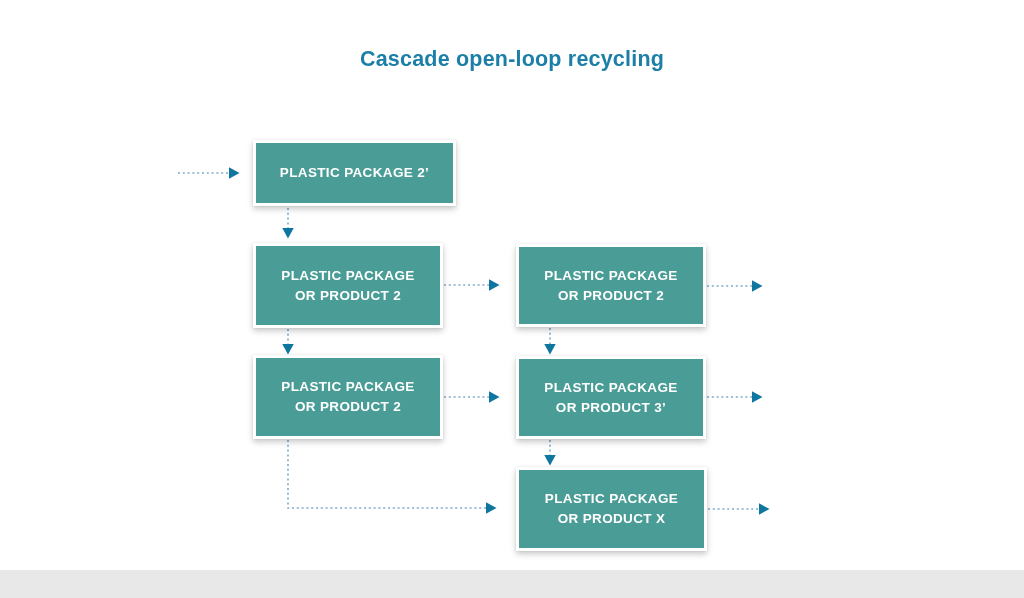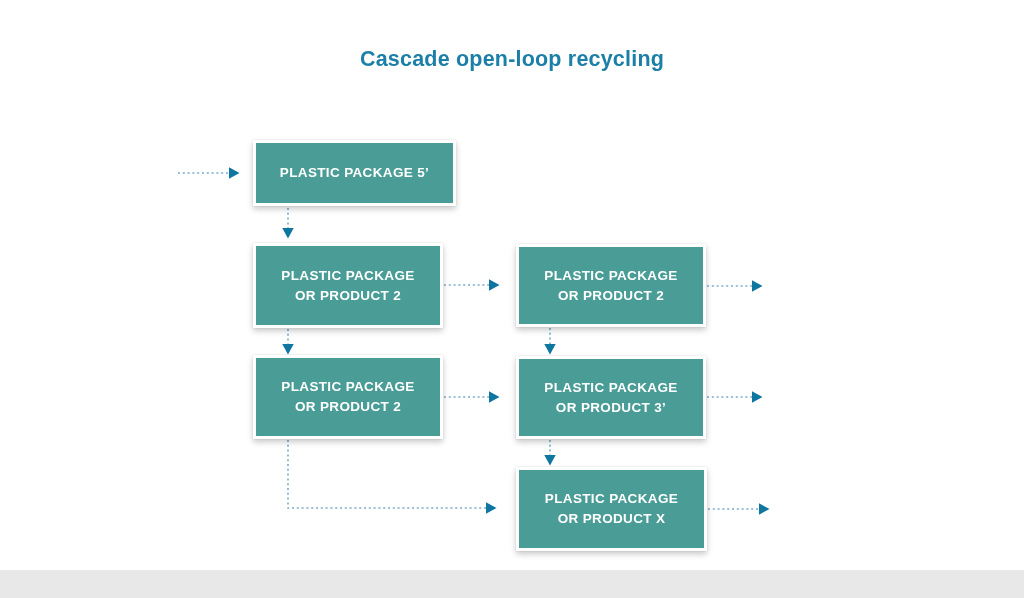--- a/index.html
+++ b/index.html
@@ -81,21 +81,21 @@
     <line class="conn" x1="550" y1="328" x2="550" y2="344" marker-end="url(#ah)"></line>
     <line class="conn" x1="444" y1="397" x2="489" y2="397" marker-end="url(#ah)"></line>
     <line class="conn" x1="707" y1="397" x2="752" y2="397" marker-end="url(#ah)"></line>
     <polyline class="conn" points="288,440 288,508 486,508" marker-end="url(#ah)"></polyline>
     <line class="conn" x1="550" y1="440" x2="550" y2="455" marker-end="url(#ah)"></line>
     <line class="conn" x1="708" y1="509" x2="759" y2="509" marker-end="url(#ah)"></line>
   </svg>
 
 
   <div class="node" style="left:253px; top:140px; width:203px; height:66px;">
-    <span class="node-label">PLASTIC PACKAGE 5’</span>
+    <span class="node-label">PLASTIC PACKAGE 2’</span>
   </div>
 
   <div class="node" style="left:253px; top:243px; width:190px; height:85px;">
     <span class="node-label">PLASTIC PACKAGE
 OR PRODUCT 2</span>
   </div>
 
   <div class="node" style="left:516px; top:244px; width:190px; height:83px;">
     <span class="node-label">PLASTIC PACKAGE
 OR PRODUCT 2</span>

